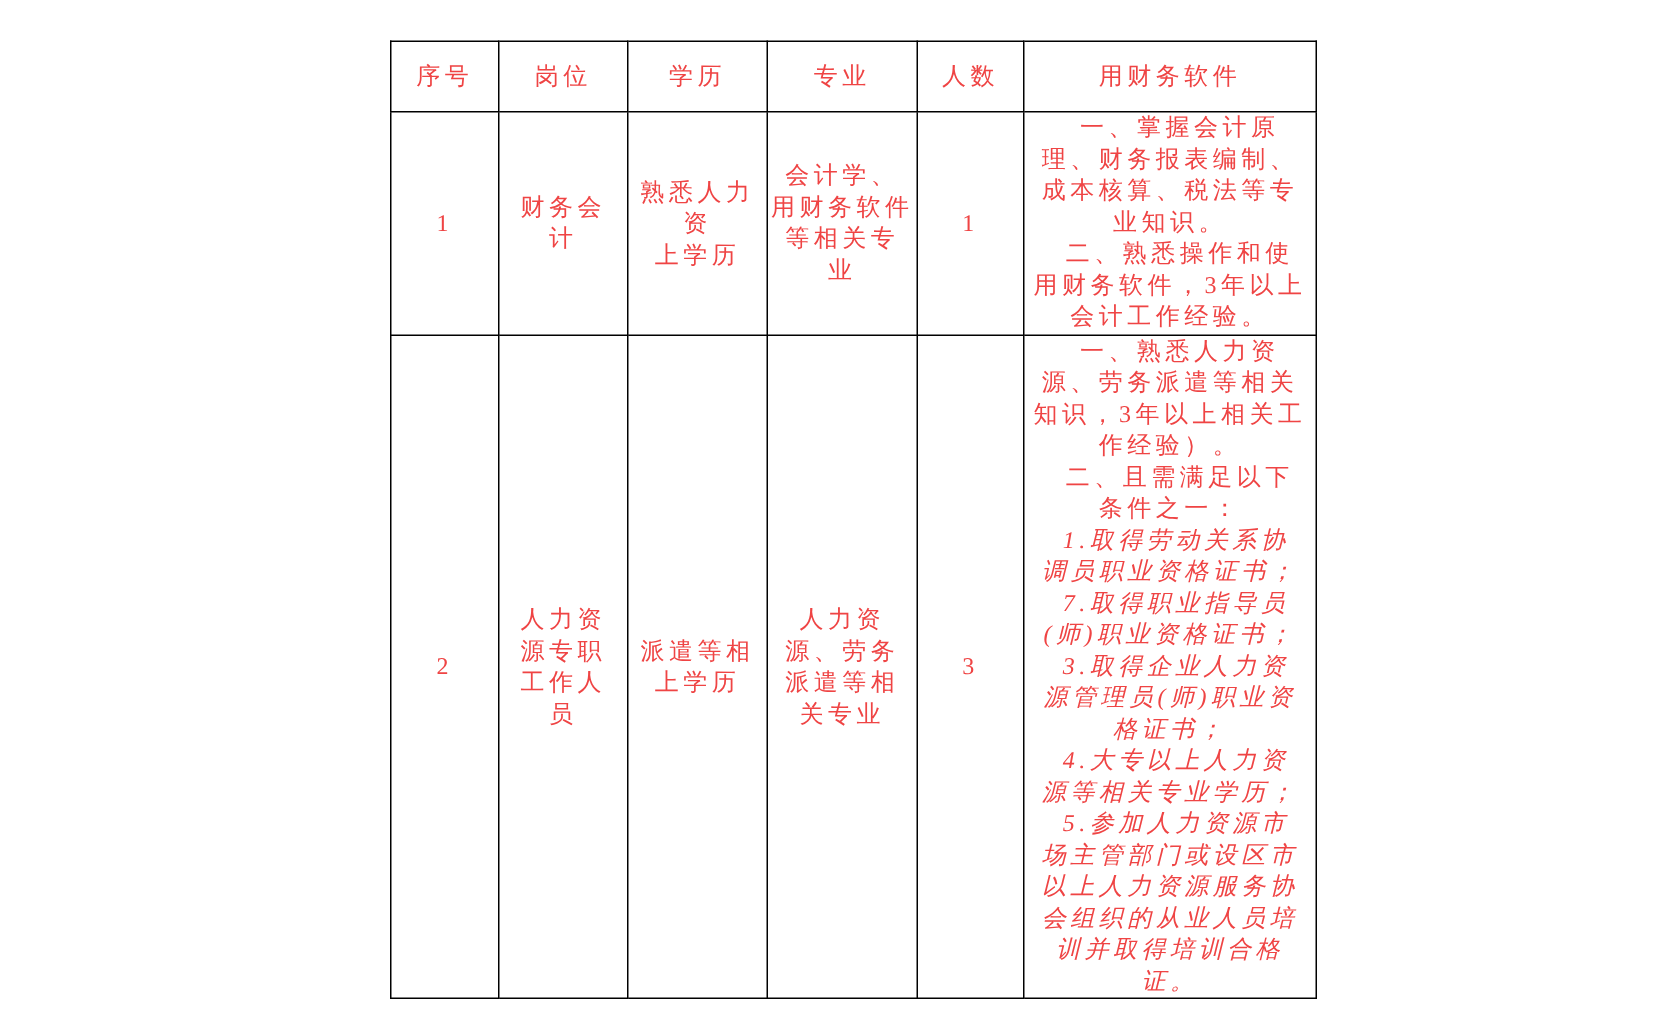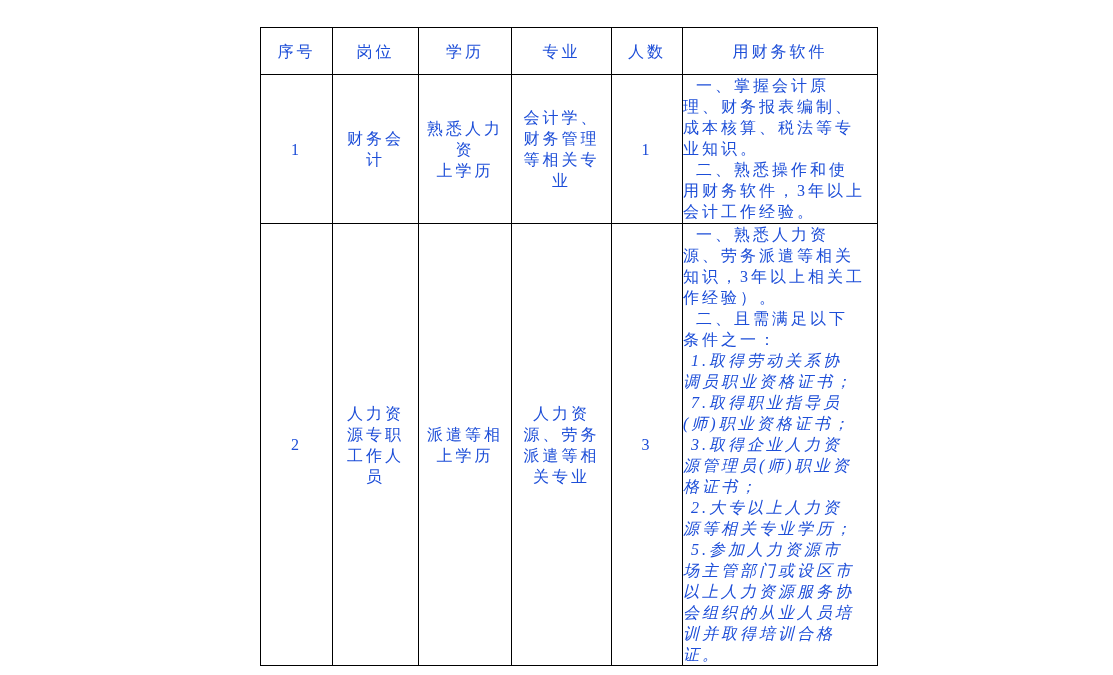--- a/index.html
+++ b/index.html
@@ -15,21 +15,21 @@
     overflow: hidden;
     font-family: "Liberation Serif", "DejaVu Serif", serif;
   }
   table.job-table {
     position: absolute;
     left: 260px;
     top: 27px;
     width: 617px;
     table-layout: fixed;
     border-collapse: collapse;
-    color: #1d4ed8;
+    color: #ef4444;
     font-size: 16px;
     letter-spacing: 3px;
     line-height: 21px;
   }
   table.job-table th,
   table.job-table td {
     border: 1.5px solid #000000;
     font-weight: normal;
     padding: 0;
   }
@@ -41,21 +41,21 @@
   }
   tr.row-2 {
     height: 439px;
   }
   .cc {
     text-align: center;
     vertical-align: middle;
     white-space: pre-line;
   }
   .req {
-    text-align: left;
+    text-align: center;
     vertical-align: top;
     padding: 2px 3px 2px 4px;
     border-radius: 10px;
   }
   .para {
     white-space: pre-line;
   }
   .para.ind2 { text-indent: 13px; }
   .para.ind1 { text-indent: 8px; font-style: italic; }
 </style>
@@ -83,21 +83,21 @@
       </tr>
     </thead>
     <tbody>
       <tr class="row-1">
         <td class="cc">1</td>
         <td class="cc">财务会
 计</td>
         <td class="cc">熟悉人力资
 上学历</td>
         <td class="cc">会计学、
-财务管理
+用财务软件
 等相关专
 业</td>
         <td class="cc">1</td>
         <td class="req">
             <div class="para ind2">一、掌握会计原
 理、财务报表编制、
 成本核算、税法等专
 业知识。</div>
             <div class="para ind2">二、熟悉操作和使
 用财务软件，3年以上
@@ -124,21 +124,21 @@
 作经验）。</div>
             <div class="para ind2">二、且需满足以下
 条件之一：</div>
             <div class="para ind1">1.取得劳动关系协
 调员职业资格证书；</div>
             <div class="para ind1">7.取得职业指导员
 (师)职业资格证书；</div>
             <div class="para ind1">3.取得企业人力资
 源管理员(师)职业资
 格证书；</div>
-            <div class="para ind1">2.大专以上人力资
+            <div class="para ind1">4.大专以上人力资
 源等相关专业学历；</div>
             <div class="para ind1">5.参加人力资源市
 场主管部门或设区市
 以上人力资源服务协
 会组织的从业人员培
 训并取得培训合格
 证。</div>
           </td>
       </tr>
     </tbody>

